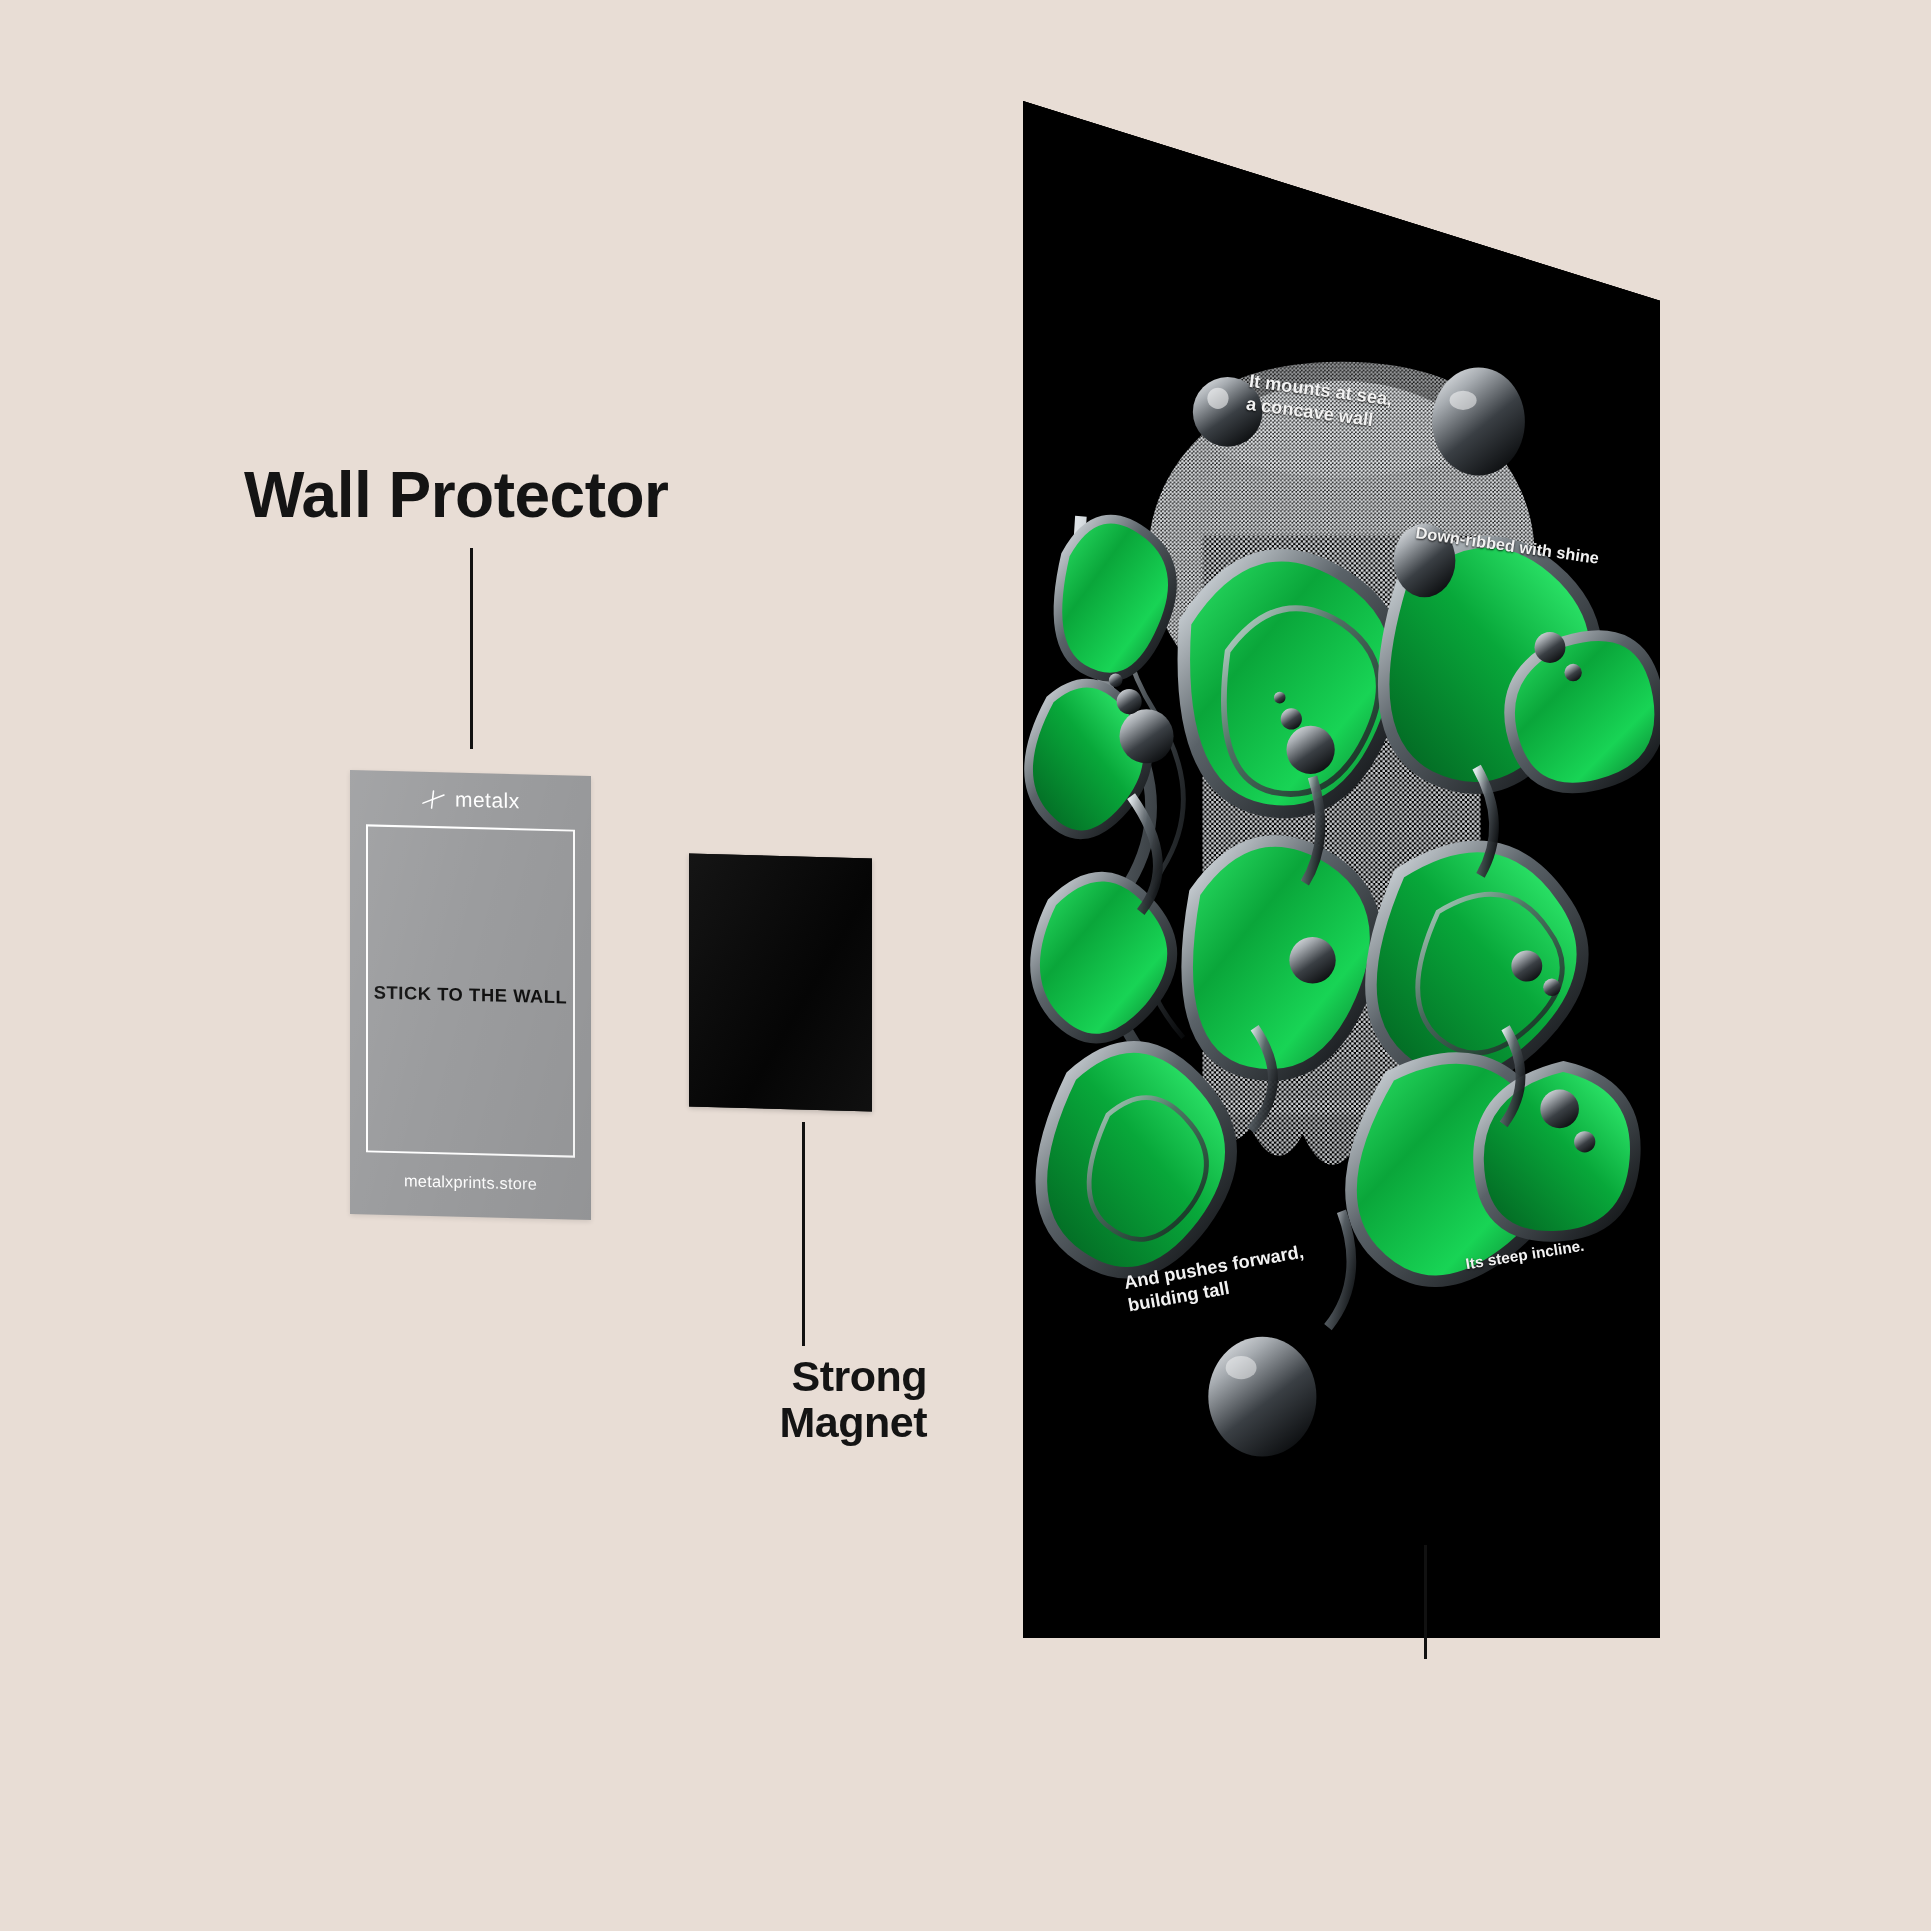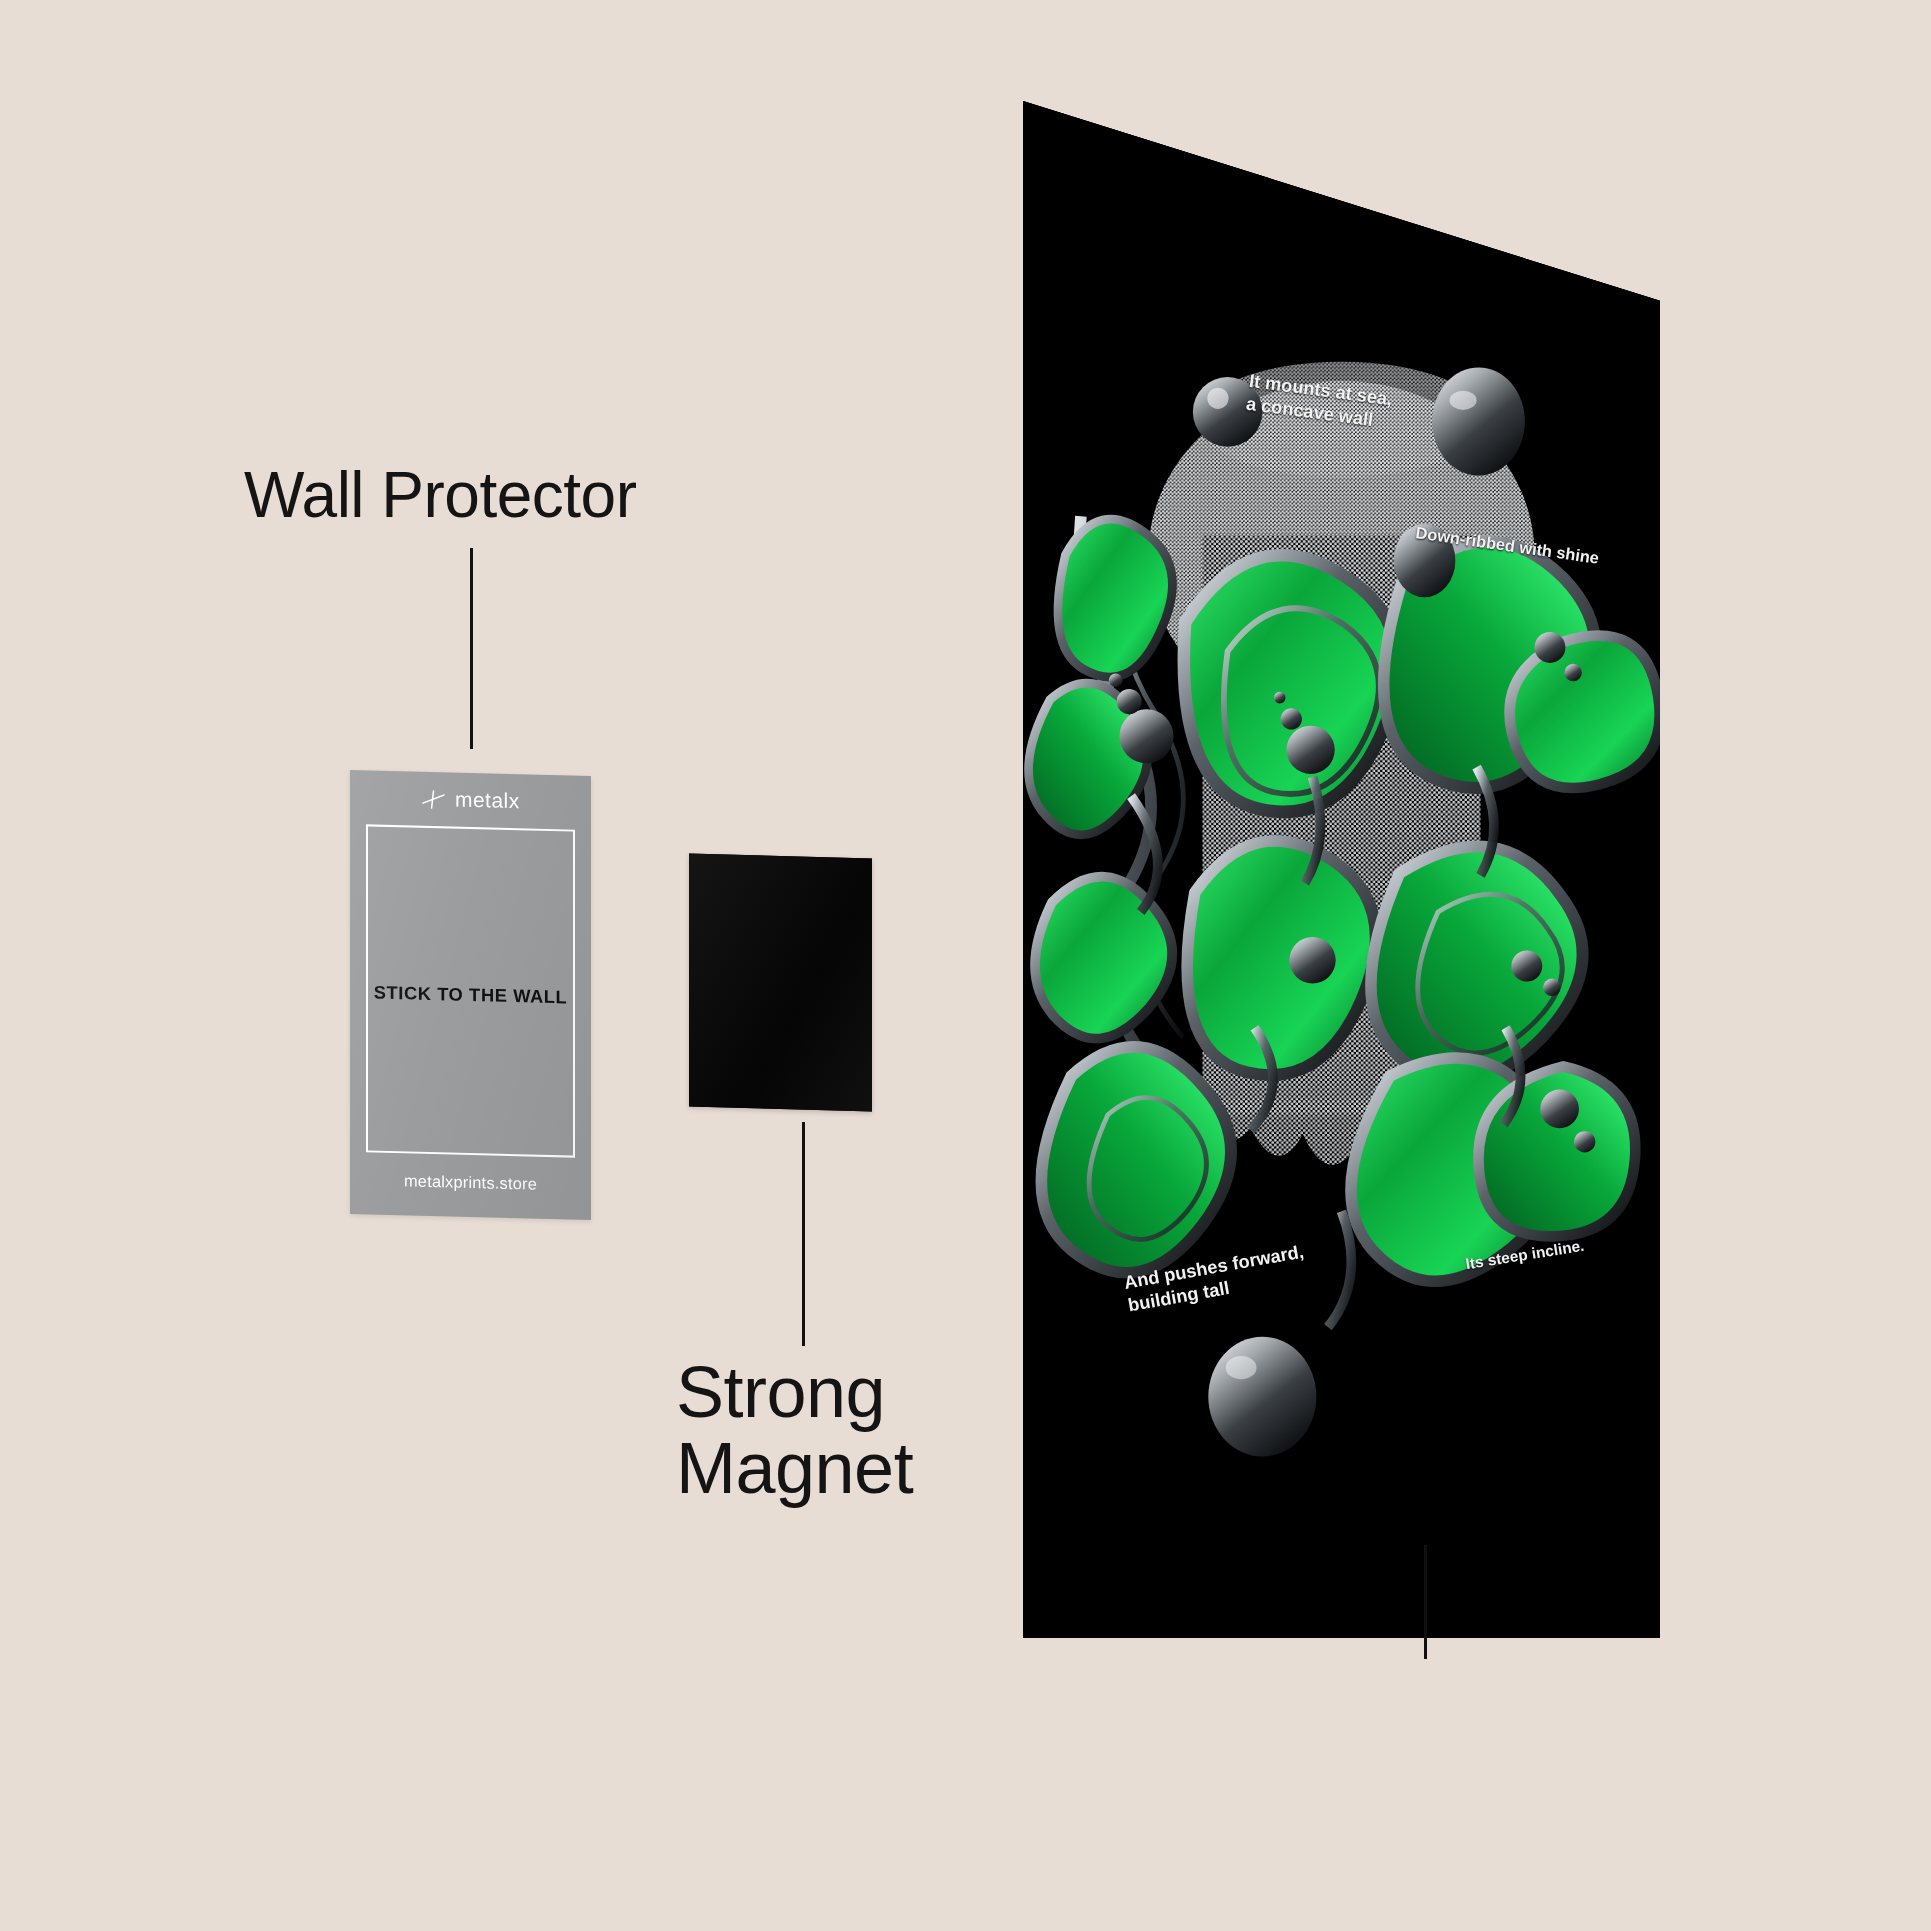--- a/index.html
+++ b/index.html
@@ -17,35 +17,35 @@
     height: 1931px;
     background: #e8ddd5;
     overflow: hidden;
   }
 
   
   .callout-label {
     position: absolute;
     color: #141414;
     font-family: "Liberation Sans", sans-serif;
-    font-weight: 400;
+    font-weight: 700;
     letter-spacing: -0.5px;
     line-height: 1.06;
     white-space: pre-line;
   }
   #label-wall-protector {
     left: 244px;
     top: 462px;
     font-size: 64px;
   }
   #label-strong-magnet {
     left: 676px;
     top: 1354px;
-    font-size: 72px;
-    text-align: left;
+    font-size: 43px;
+    text-align: right;
     width: 251px;
   }
   #label-metal-poster {
     left: 1209px;
     top: 1668px;
     font-size: 64px;
   }
 
   
   .leader {

